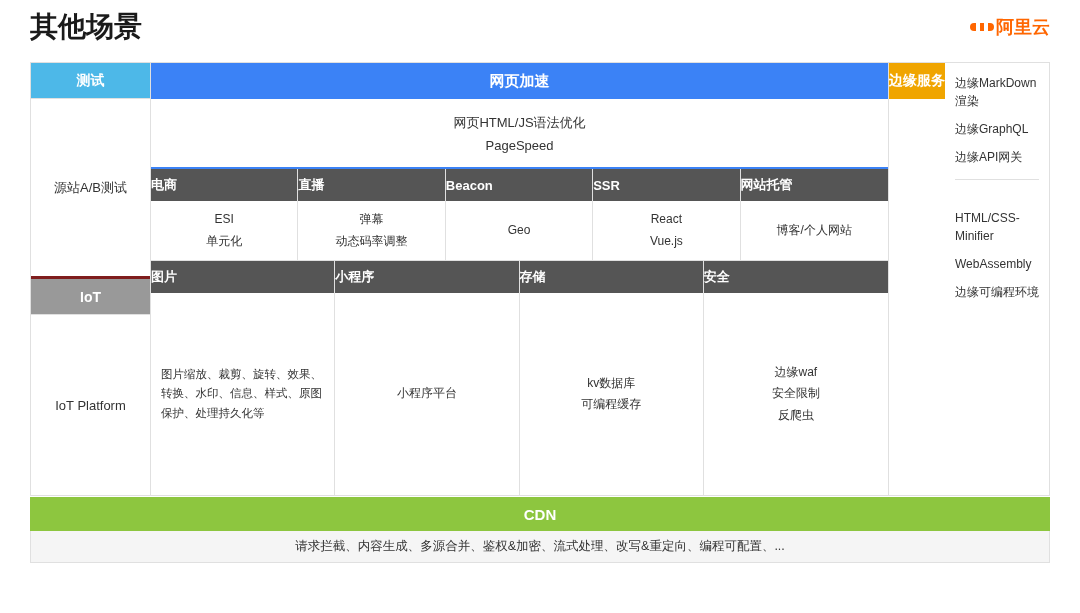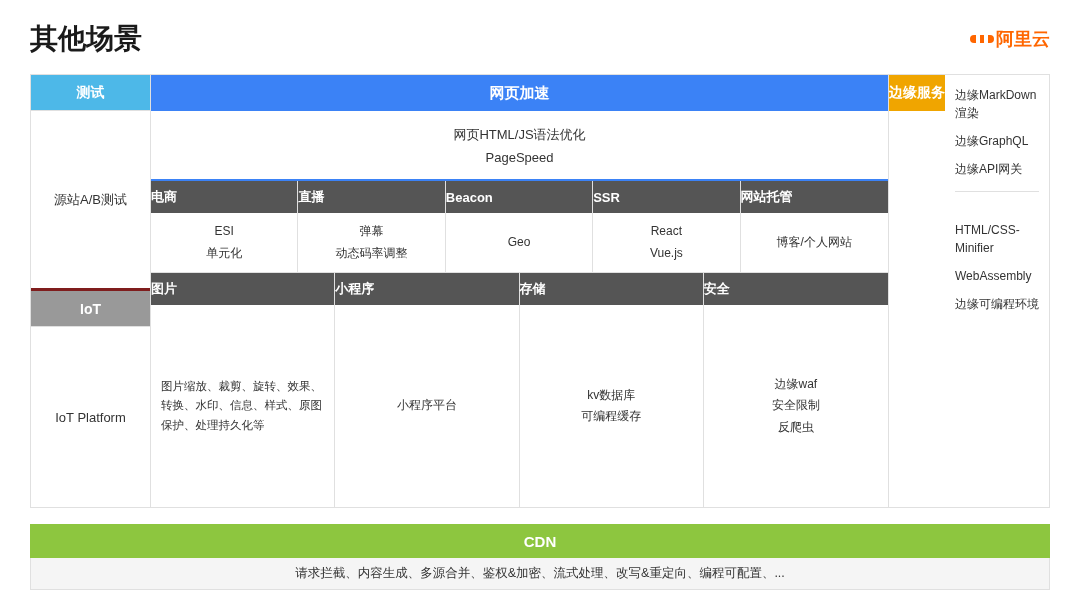--- a/index.html
+++ b/index.html
@@ -8,21 +8,21 @@
       background: #fff;
       width: 1080px;
       height: 613px;
       overflow: hidden;
       position: relative;
     }
     .page {
       width: 1080px;
       height: 613px;
       background: #fff;
-      padding: 20px 30px 10px 30px;
+      padding: 8px 30px 10px 30px;
     }
     
     .header {
       display: flex;
       justify-content: space-between;
       align-items: center;
       margin-bottom: 16px;
     }
     .page-title {
       font-size: 28px;
@@ -210,21 +210,21 @@
       padding-bottom: 8px;
       margin-bottom: 8px;
     }
     .right-group:last-child {
       border-bottom: none;
       margin-bottom: 0;
     }
 
     
     .cdn-footer {
-      margin-top: 16px;
+      margin-top: 1px;
     }
     .cdn-bar {
       background: #8dc63f;
       color: #fff;
       text-align: center;
       font-size: 15px;
       font-weight: bold;
       height: 34px;
       display: flex;
       align-items: center;

